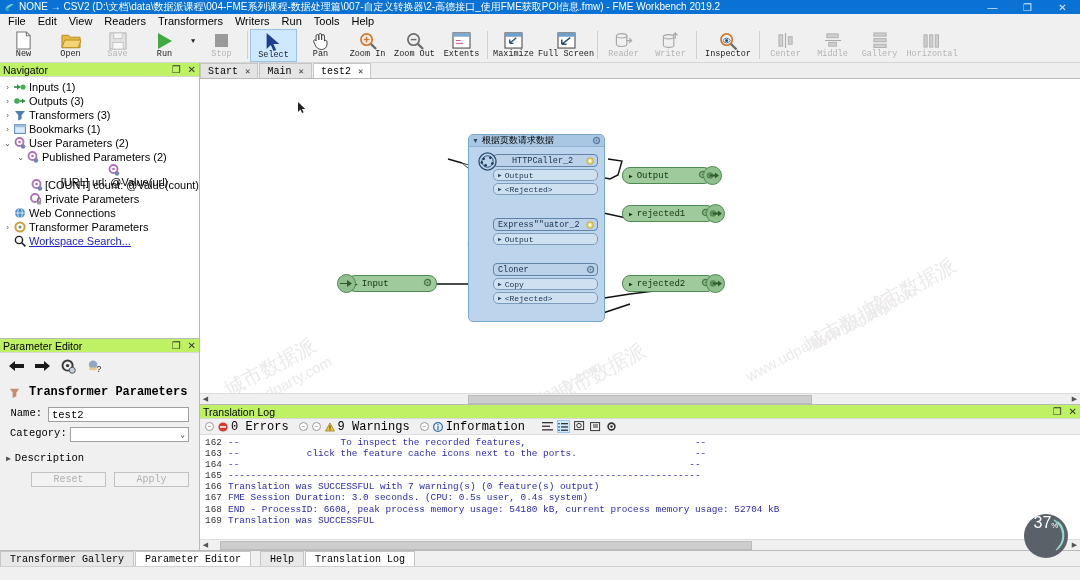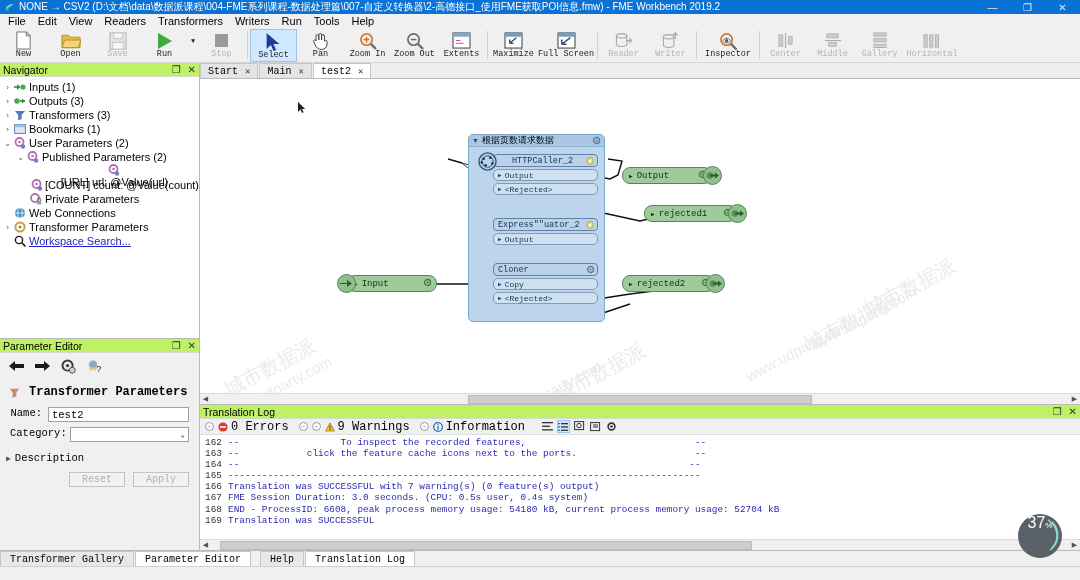--- a/index.html
+++ b/index.html
@@ -67,21 +67,21 @@
   .frow{ display:flex; align-items:flex-start; margin-bottom:5px; font-family:"Liberation Mono", monospace; font-size:10.5px;}
   .frow .flab{ width:60px; text-align:right; padding-right:6px;}
   .frow input, .frow .sel{
      flex:1; height:15px; border:1px solid #a0a0a0; background:#fff; font-size:10.5px;
      font-family:"Liberation Mono", monospace; padding:0 3px; line-height:13px;}
   .frow .sel{ display:flex; align-items:center; justify-content:flex-end; color:#333; font-size:8px;}
   .pdesc{ display:flex; align-items:center; gap:4px; padding:5px 0 0 6px;
           font-family:"Liberation Mono", monospace; font-size:10.5px;}
   .pdesc .arrow{ font-size:8px; color:#555;}
   .pbtns{ display:flex; justify-content:flex-end; gap:8px; padding:8px 10px 0 0; }
-  .pbtn{ width:56px; height:15px; border:1px solid #c2c2c2; background:#f2f2f2; color:#b0b0b0;
+  .pbtn{ width:75px; height:15px; border:1px solid #c2c2c2; background:#f2f2f2; color:#b0b0b0;
          font-family:"Liberation Mono", monospace; font-size:10px; display:flex;
          align-items:center; justify-content:center;}
 
   
   .right{ flex:1; display:flex; flex-direction:column; min-width:0; }
   .tabstrip{ height:16px; background:#eee; display:flex; align-items:flex-end;
              border-bottom:1px solid #b9b9b9; flex:none;}
   .tab{ height:15px; display:flex; align-items:center; gap:7px; padding:0 7px;
         font-family:"Liberation Mono", monospace; font-size:10px;
         border:1px solid #c6c6c6; border-bottom:none; background:#e4e4e4; margin-right:1px;}
@@ -121,21 +121,21 @@
   .statusbar{ height:16px; background:#f0f0f0; display:flex; align-items:center;
               border-top:1px solid #b9b9b9; flex:none;}
   .stab{ height:15px; display:flex; align-items:center; padding:0 9px;
          font-family:"Liberation Mono", monospace; font-size:10px;
          border:1px solid #c6c6c6; border-bottom:none; background:#e8e8e8; margin-right:1px;}
   .stab.active{ background:#fff; }
   .statusrest{ flex:1; height:16px; }
   .statusfoot{ height:14px; background:#f0f0f0; border-top:1px solid #d0d0d0; flex:none;}
 
   
-  .zoombadge{ position:absolute; right:18px; bottom:22px; width:44px;height:44px;border-radius:50%;
+  .zoombadge{ position:absolute; right:12px; bottom:22px; width:44px;height:44px;border-radius:50%;
               background:#5b6168; color:#fff; display:flex;align-items:baseline;
               justify-content:center; font-size:16px; z-index:40;
               font-family:"Liberation Sans", sans-serif;}
   .zoombadge .pc{ font-size:8px; }
   .zoomring{ position:absolute; inset:0; }
 
   
   .bookmark{ position:absolute; border:1px solid #7aa7cc; border-radius:5px;
              background:#bdd5ec; }
   .bmhdr{ height:12px; display:flex; align-items:center; gap:3px; padding-left:3px;
@@ -748,21 +748,21 @@
               </span>
             </div>
             <div class="gcircle">
               <svg width="13" height="11" viewBox="0 0 13 11">
                 <circle cx="4" cy="5.5" r="3.3" fill="#5d8a5b"></circle>
                 <path d="M4 4.5 h5 v-2 l4 3 l-4 3 v-2 h-5 z" fill="#2f5c2d"></path>
               </svg>
             </div>
           </div>
 
-          <div class="gnode" style="left:444px; top:126px;justify-content:flex-end;">
+          <div class="gnode" style="left:422px; top:126px;justify-content:flex-end;">
             <div class="gbody" style="width:93px;">
               <span class="ptri">▶</span>
               <span>rejected1</span>
               <span class="gear">
                 <svg width="9" height="9" viewBox="0 0 10 10">
                     <circle cx="5" cy="5" r="3.3" fill="none" stroke="#4a7a48" stroke-width="1.6"></circle>
                     <circle cx="5" cy="5" r="1.1" fill="#4a7a48"></circle>
                   </svg>
               </span>
             </div>

